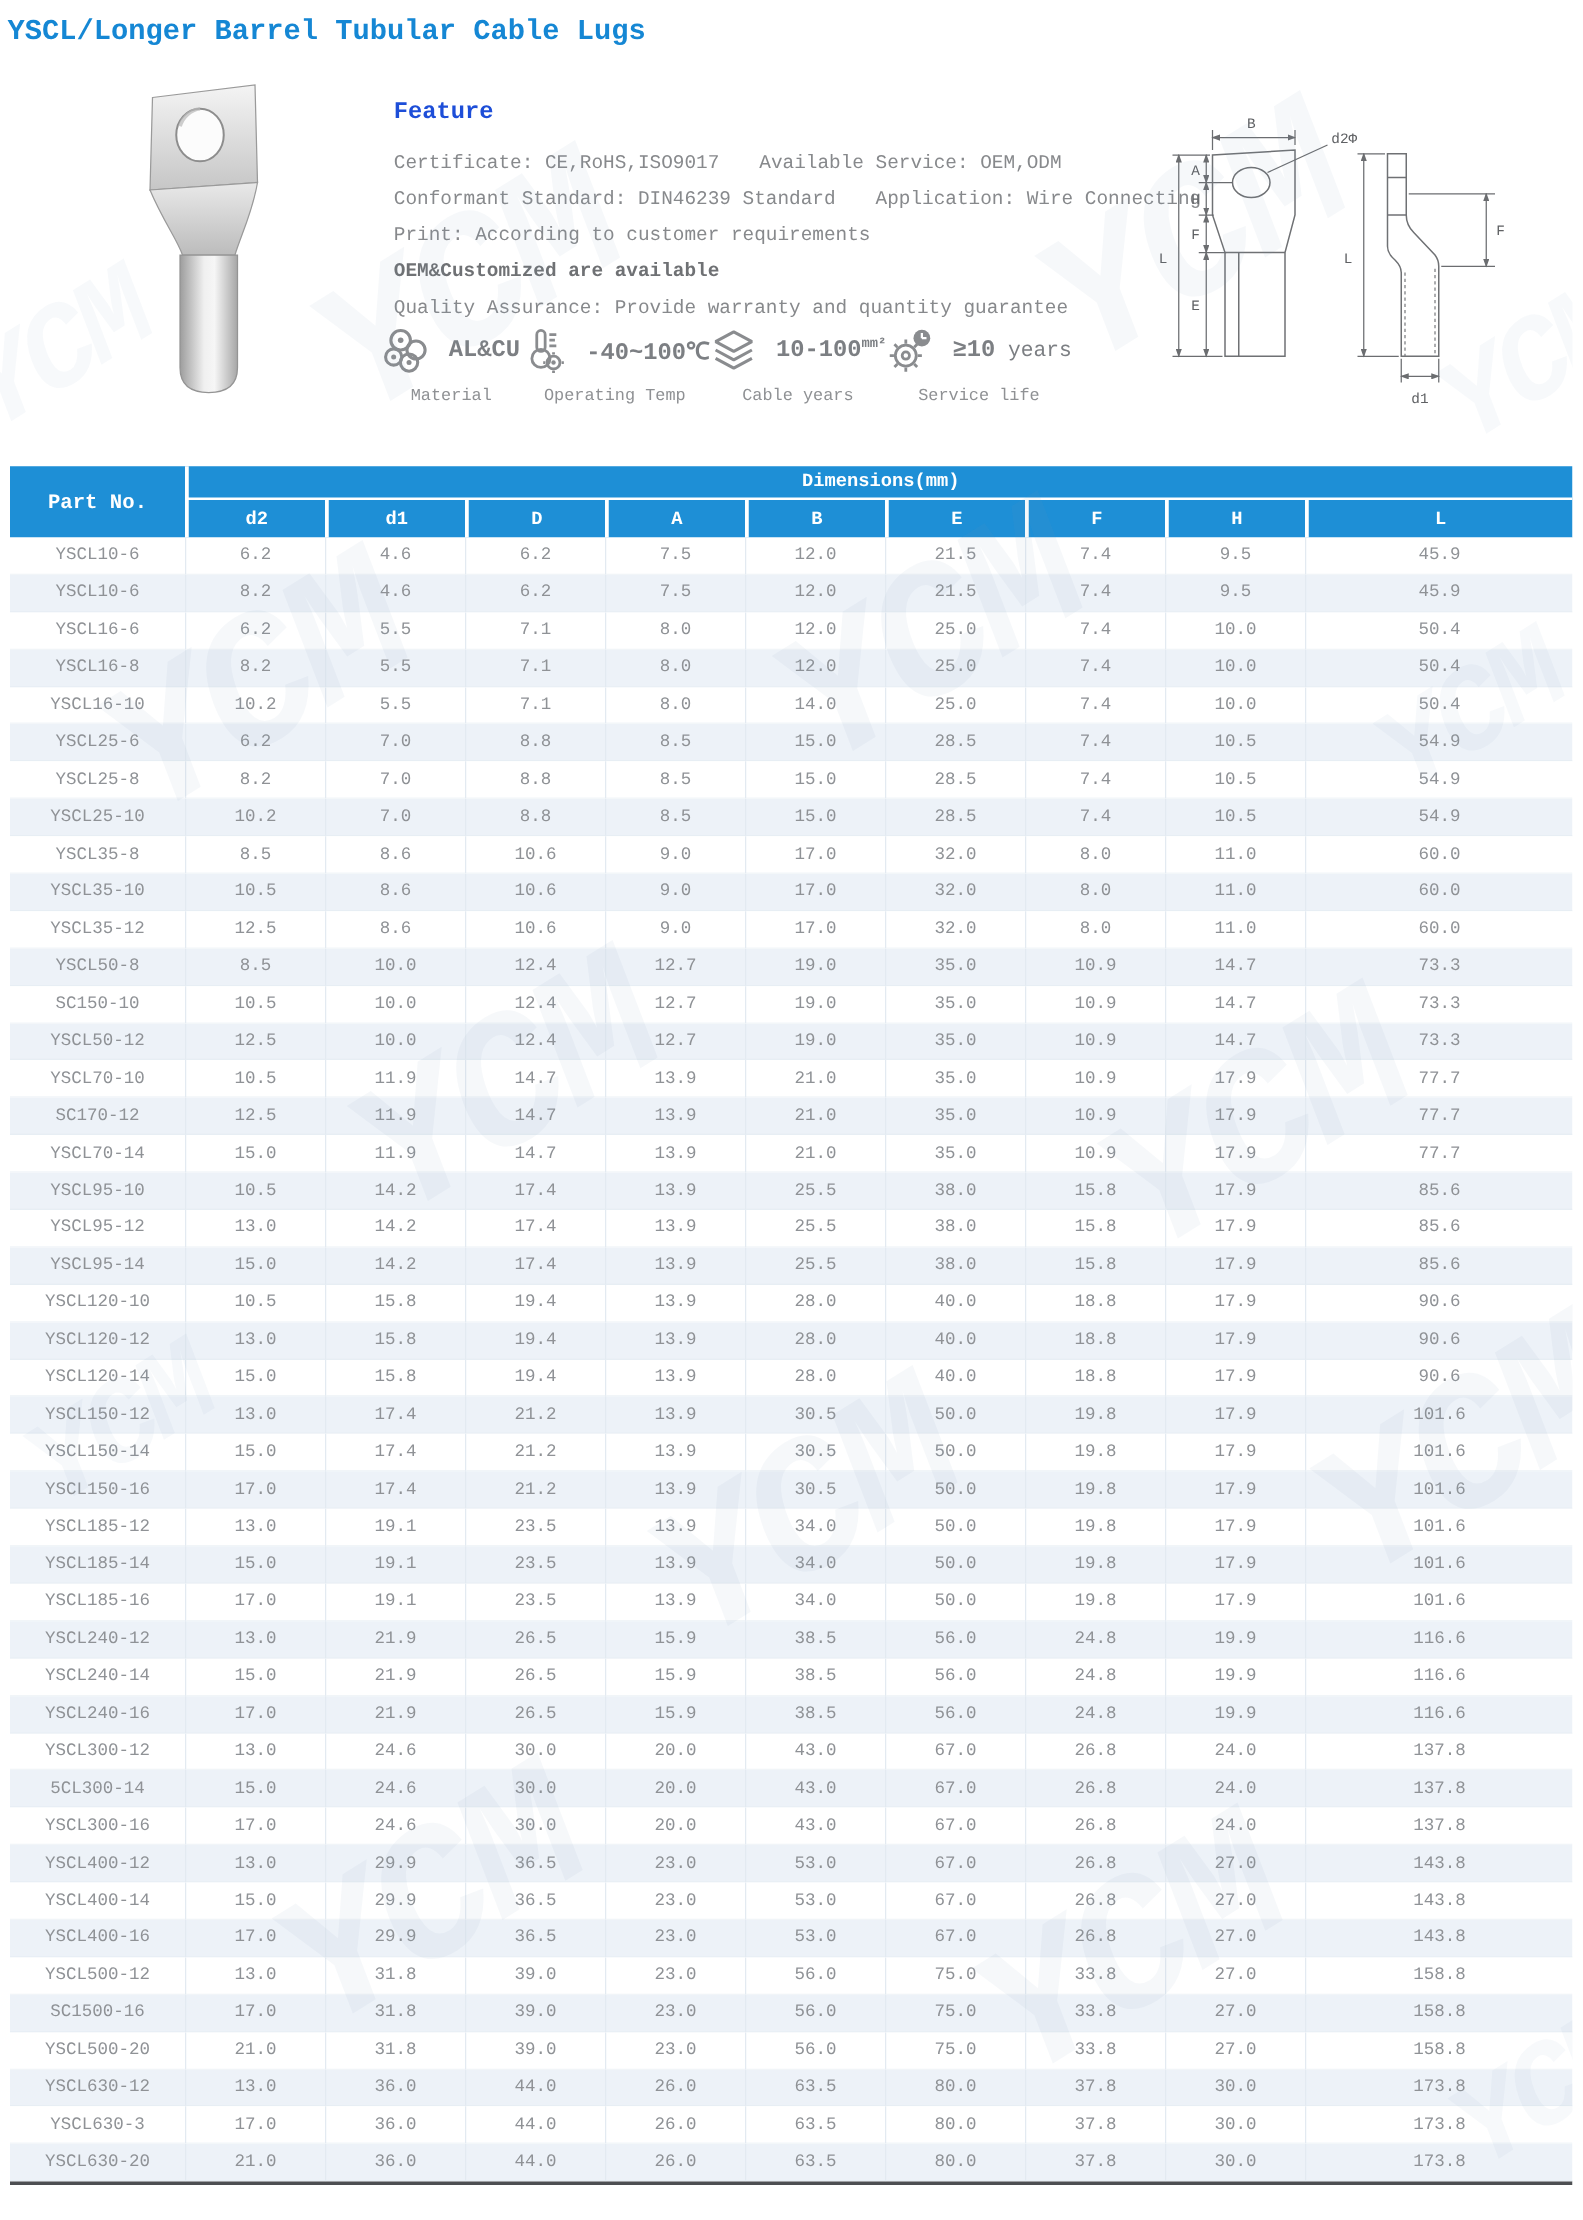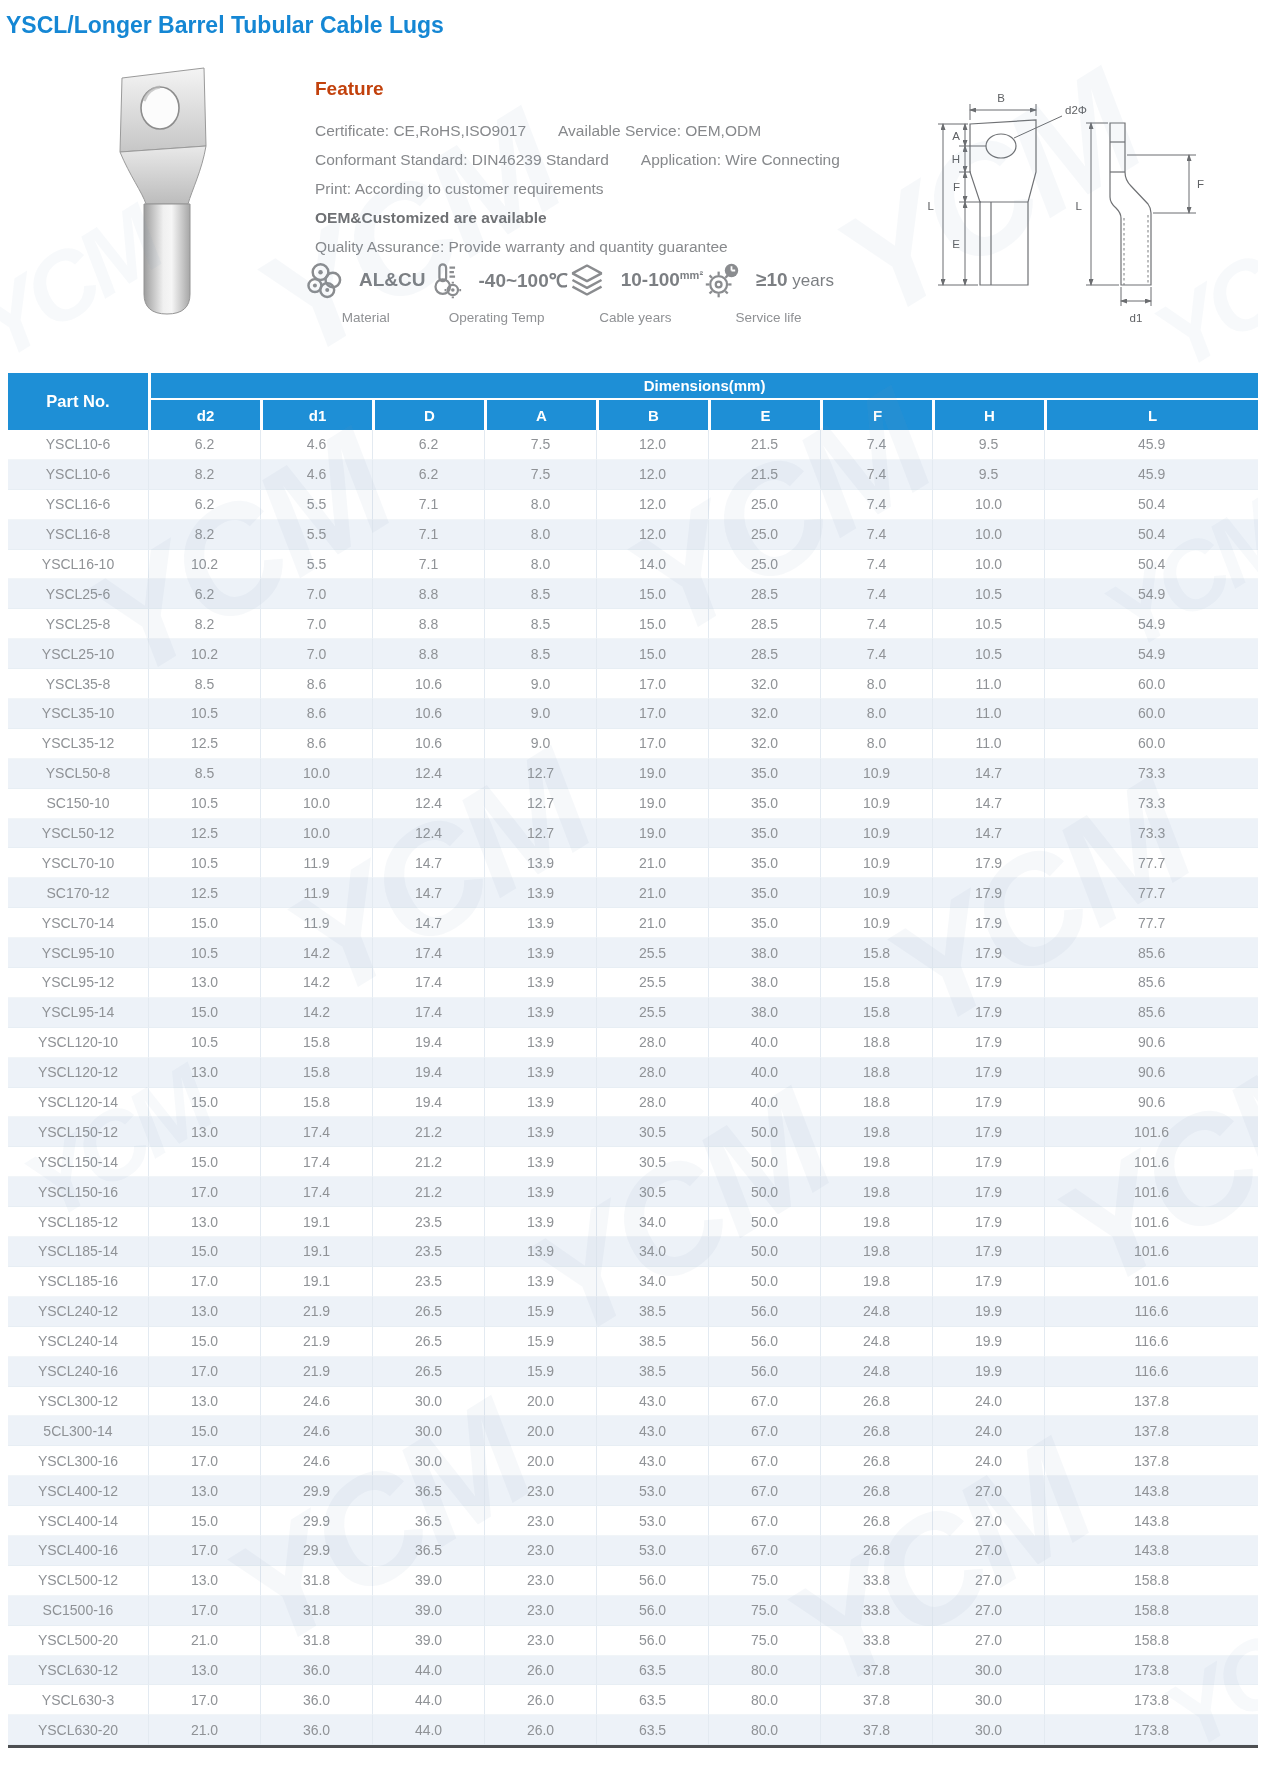--- a/index.html
+++ b/index.html
@@ -1,36 +1,36 @@
 <!DOCTYPE html>
 <html><head>
 <meta charset="utf-8">
 <style>
   html,body{margin:0;padding:0;background:#fff;}
   .page{
     position:relative;width:1258px;height:1776px;overflow:hidden;background:#fff;
-    font-family:Liberation Sans, sans-serif;
+    font-family:Liberation Mono, monospace;
   }
   
   .wm-layer{position:absolute;inset:0;pointer-events:none;z-index:6;}
   .wm{
     position:absolute;font-weight:bold;font-style:italic;font-size:150px;
     color:rgba(125,150,180,0.07);transform:rotate(-32deg);white-space:nowrap;
     letter-spacing:-6px;
   }
   .wm.small{font-size:95px;color:rgba(125,150,180,0.06);}
   
   .page-title{
     position:absolute;left:6px;top:12px;font-size:23px;font-weight:bold;color:#1587d4;
   }
   
   .photo{position:absolute;left:86px;top:56px;}
   
   .feature{position:absolute;left:315px;top:78px;width:510px;color:#87898c;}
-  .feature-heading{font-size:19px;font-weight:bold;color:#c2410c;margin-bottom:16px;}
+  .feature-heading{font-size:19px;font-weight:bold;color:#1d4ed8;margin-bottom:16px;}
   .feature-line{font-size:15.5px;line-height:29px;white-space:nowrap;}
   .feature-line .gap{display:inline-block;width:32px;}
   .feature-line.bold{font-weight:bold;color:#6f7174;}
   
   .specs{position:absolute;left:306px;top:258px;width:505px;display:flex;justify-content:space-between;}
   .spec-item{display:flex;flex-direction:column;align-items:center;}
   .spec-top{display:flex;align-items:center;gap:15px;height:44px;}
   .spec-value{font-size:19px;font-weight:bold;color:#7c7f83;white-space:nowrap;}
   .spec-value .unit{font-size:11px;font-weight:bold;vertical-align:super;}
   .spec-value .rest{font-weight:normal;font-size:17px;}

